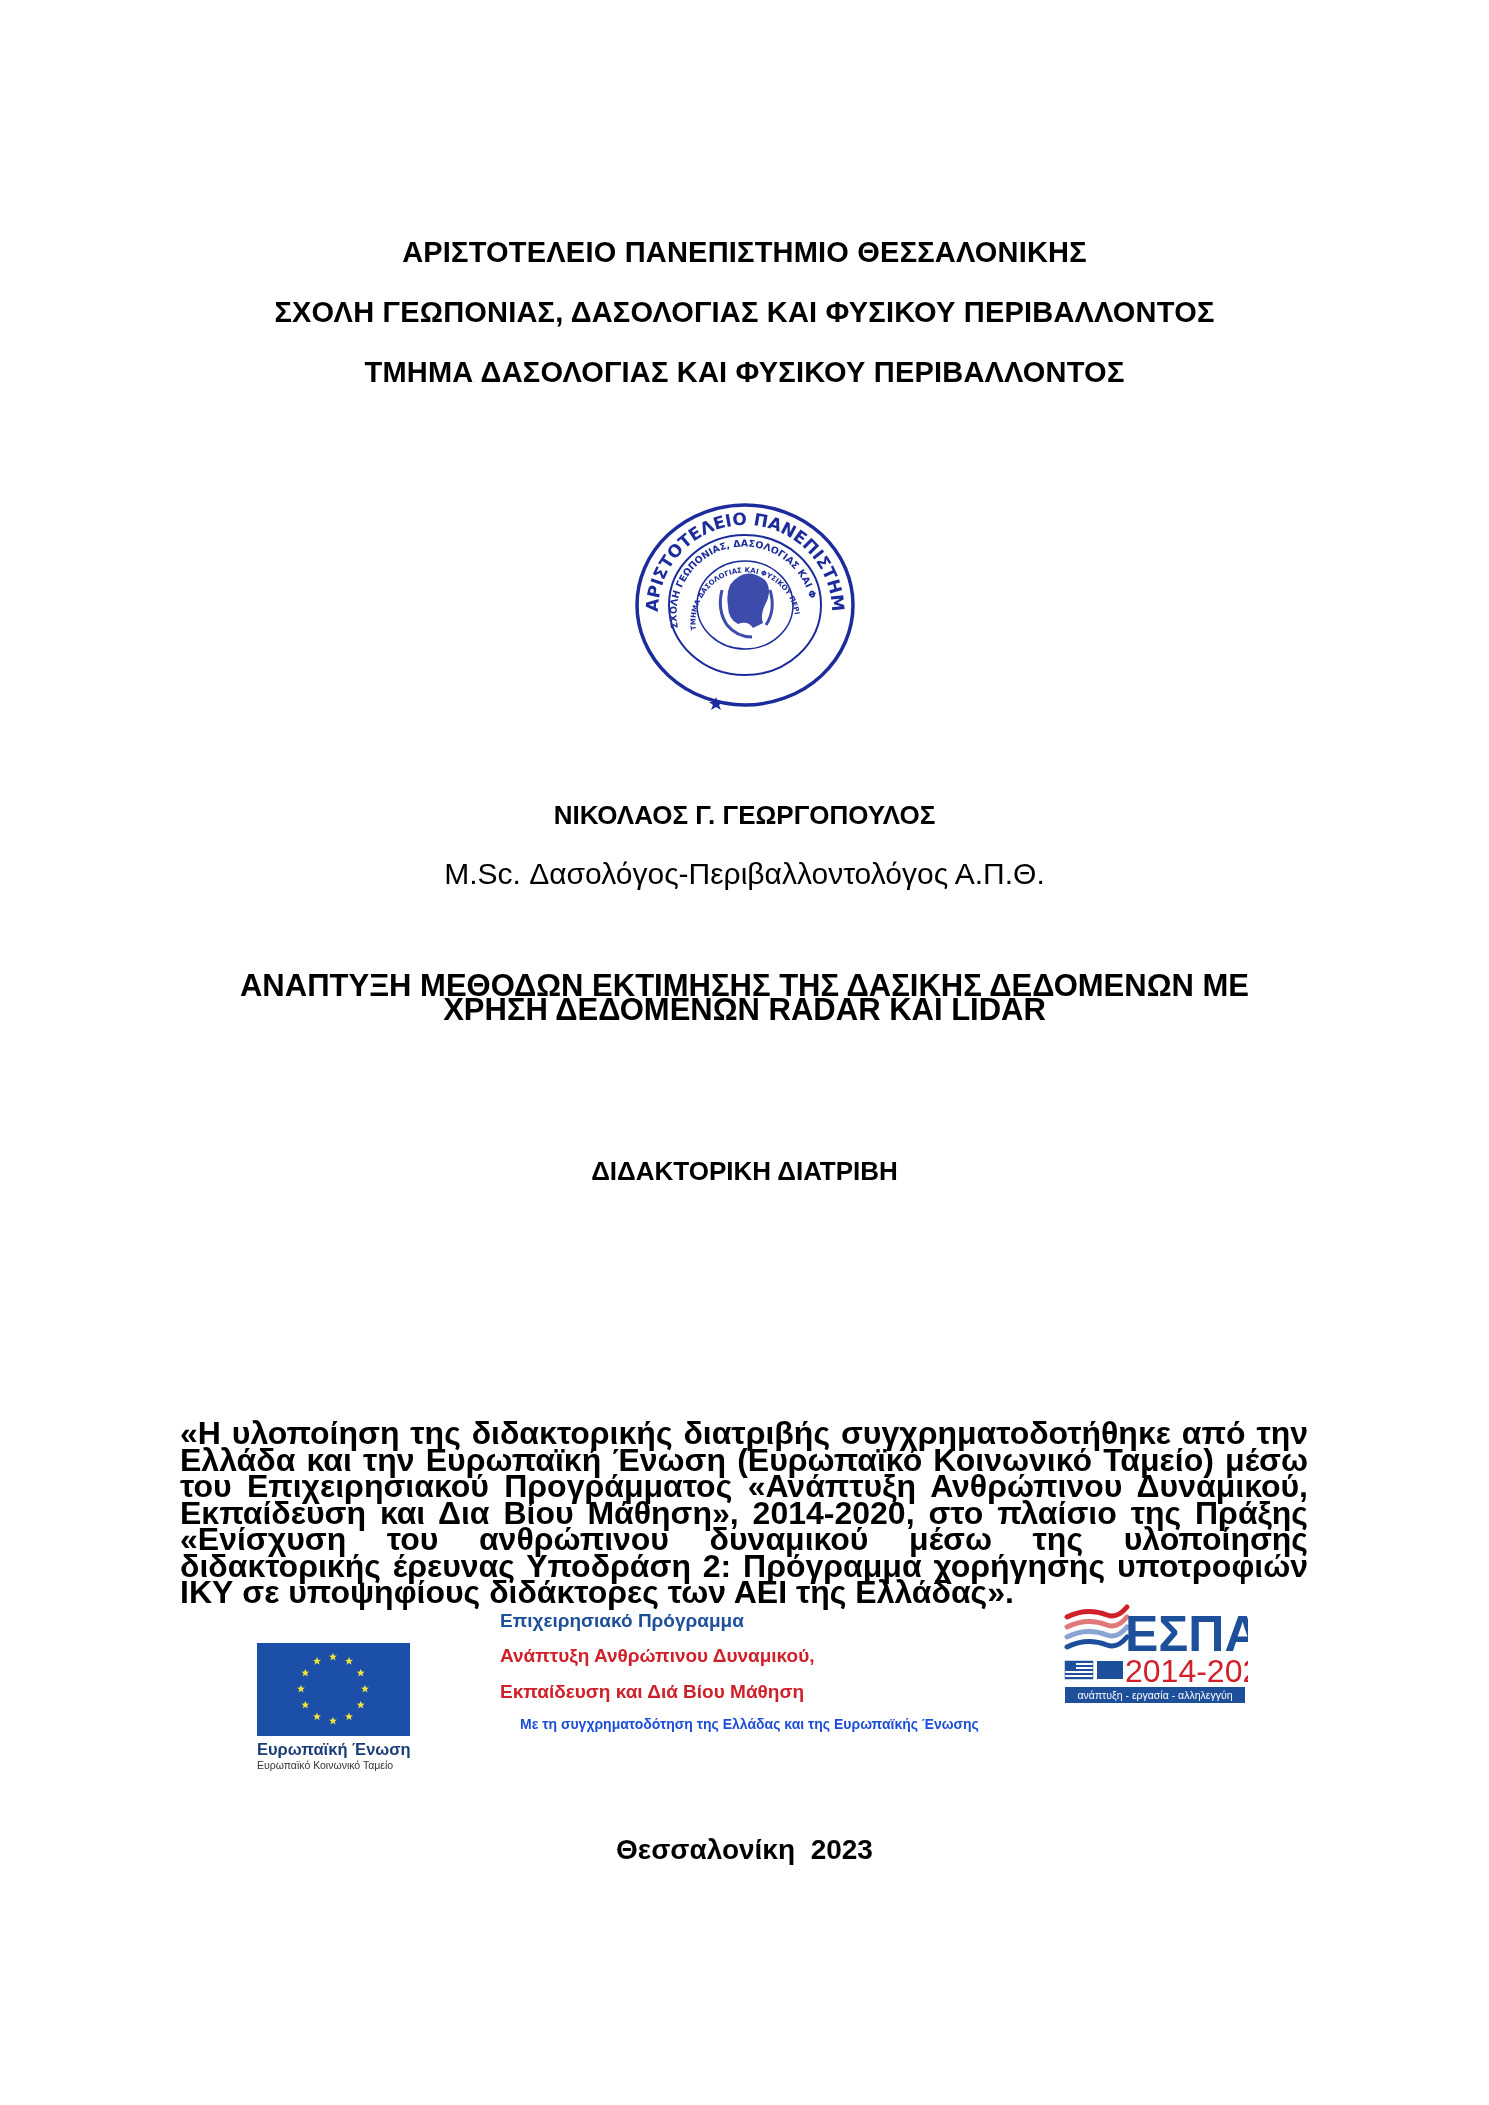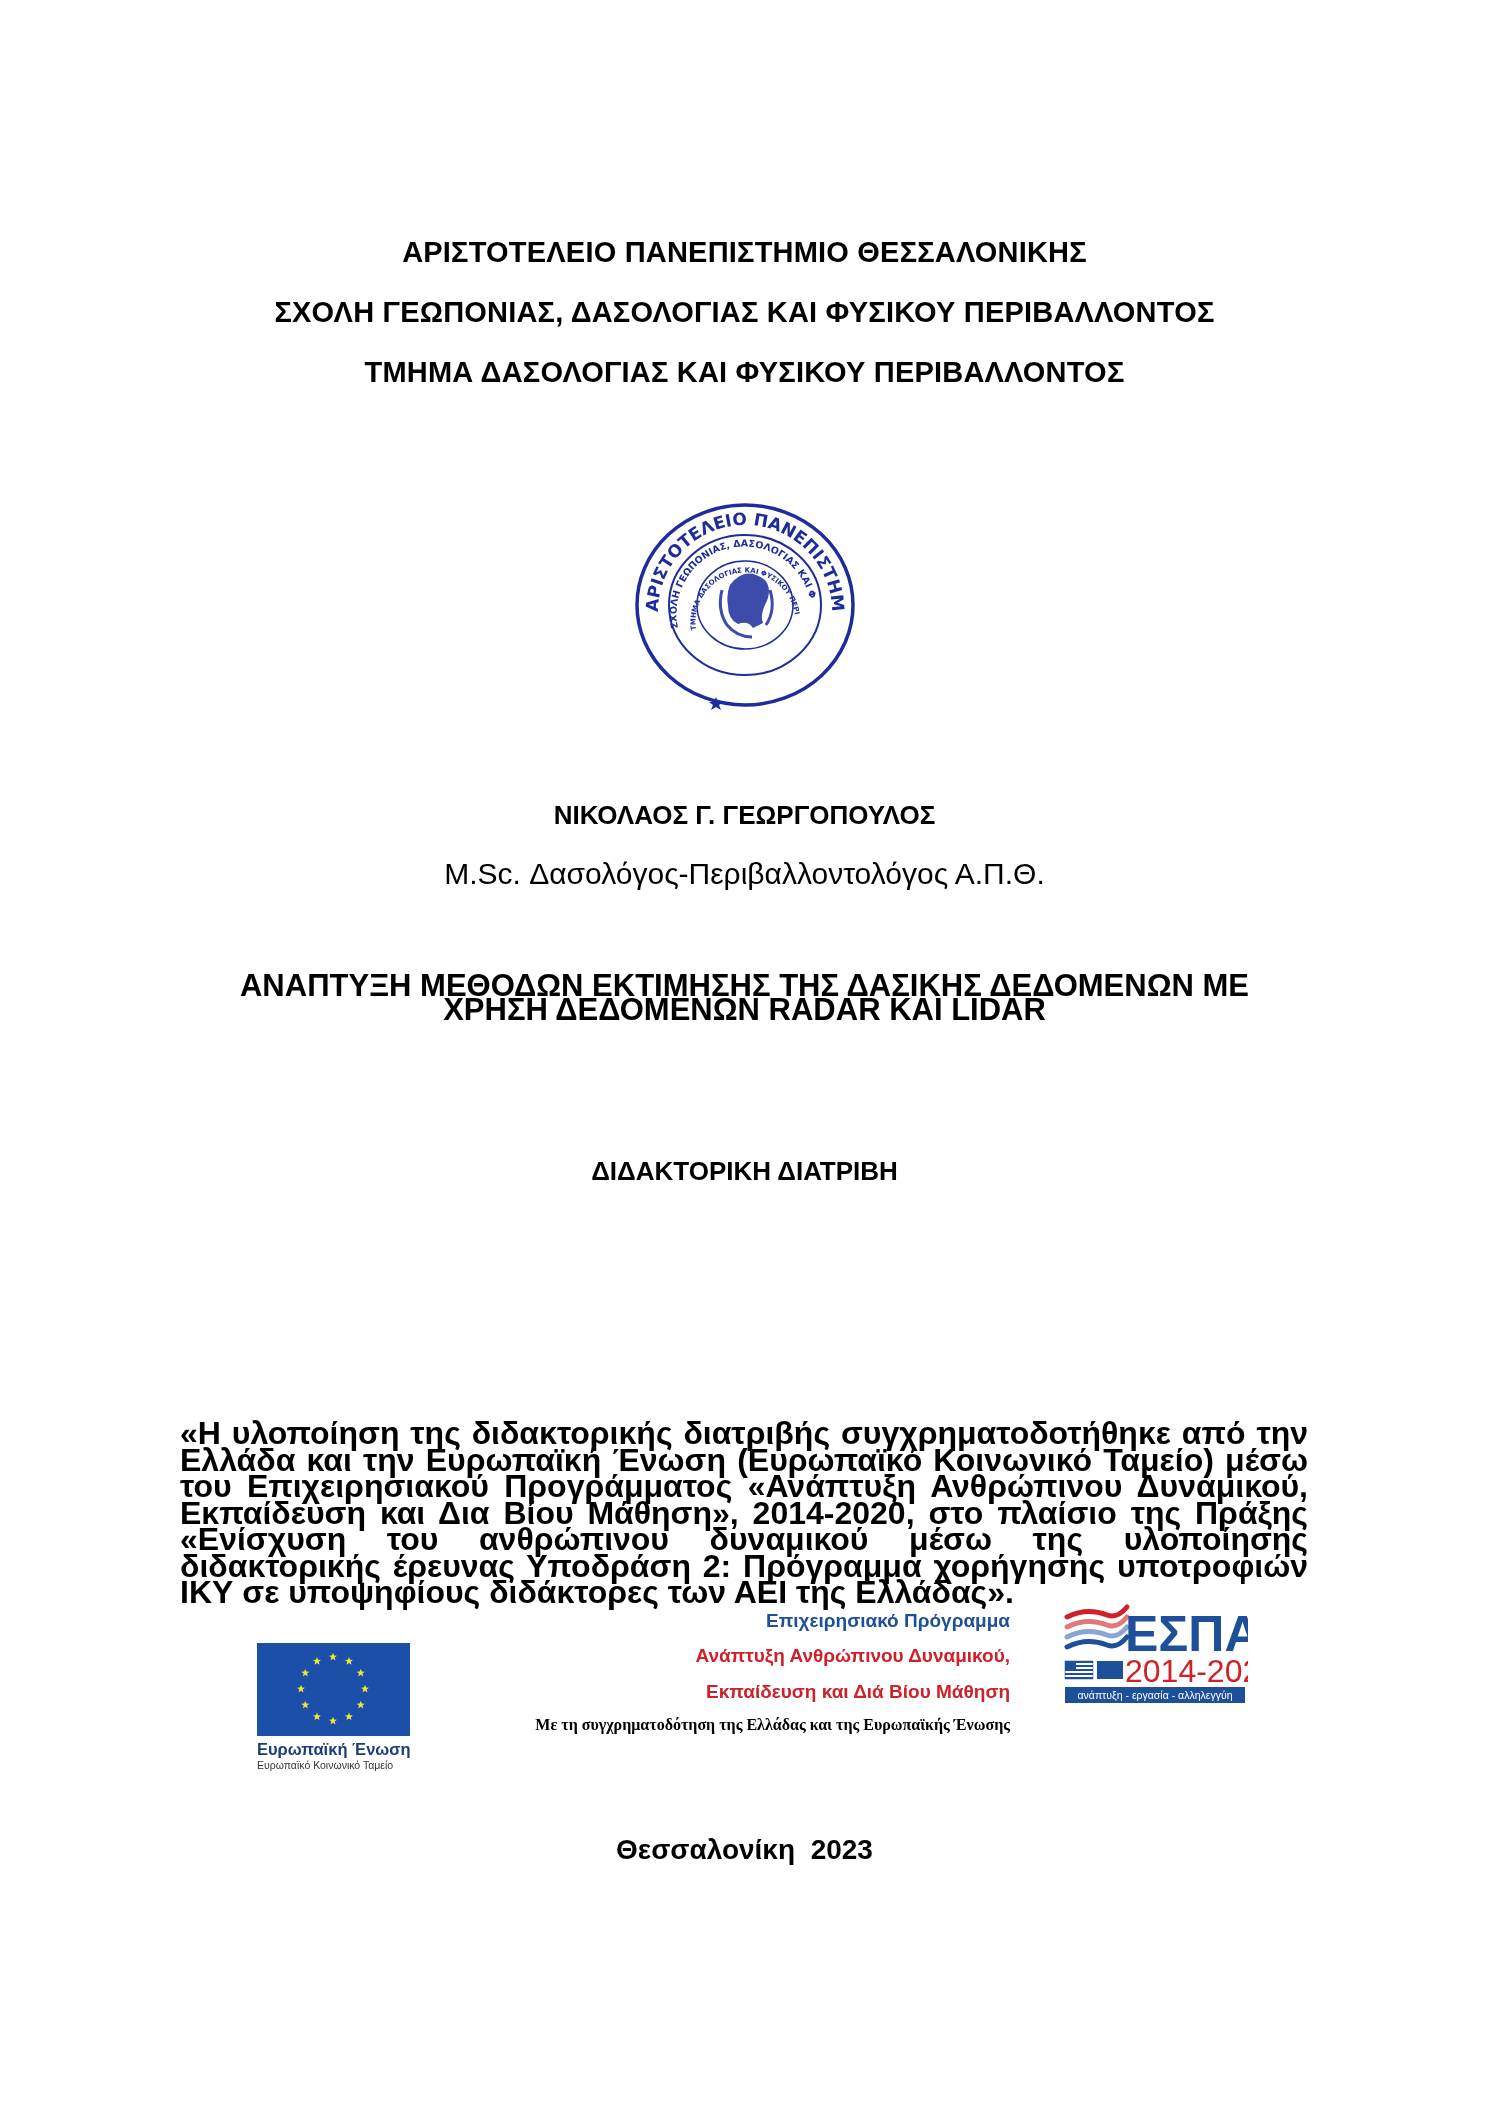--- a/index.html
+++ b/index.html
@@ -27,24 +27,24 @@
       position: absolute; left: 180px; width: 1128px; top: 1420px;
       font-weight: bold; font-size: 32px; line-height: 26.5px;
       text-align: justify; text-align-last: left;
     }
 
     .eu-logo { position: absolute; left: 257px; top: 1597px; width: 160px; margin-top: 46px; }
     .eu-flag { width: 153px; height: 93px; background: #1b4fa8; position: relative; }
     .eu-label1 { font-size: 16.5px; font-weight: bold; color: #1b3e7a; margin-top: 4px; white-space: nowrap; }
     .eu-label2 { font-size: 10.5px; color: #333; white-space: nowrap; }
 
-    .op-logo { position: absolute; left: 520px; top: 1610px; width: 490px; text-align: right; }
+    .op-logo { position: absolute; left: 520px; top: 1610px; width: 490px; text-align: left; }
     .op-l1 { font-size: 19px; font-weight: bold; color: #1d4f9a; margin-left: -20px; }
     .op-l2, .op-l3 { font-size: 19px; font-weight: bold; color: #d0202a; line-height: 24px; margin-left: -20px; margin-top: 12px; }
-    .op-l4 { font-size: 16px; font-weight: bold; color: #000000; margin-top: 12px; font-family: Liberation Serif, serif; }
+    .op-l4 { font-size: 14px; font-weight: bold; color: #1d4ed8; margin-top: 12px; }
 
     .espa-logo { position: absolute; left: 1063px; top: 1603px; width: 185px; height: 105px; }
 
     .city-year { top: 1822px; font-weight: bold; font-size: 28px; white-space: pre; margin-top: 12px; }
   </style>
 </head>
 <body>
 
 <div class="center head h1">ΑΡΙΣΤΟΤΕΛΕΙΟ ΠΑΝΕΠΙΣΤΗΜΙΟ ΘΕΣΣΑΛΟΝΙΚΗΣ</div>
 <div class="center head h2">ΣΧΟΛΗ ΓΕΩΠΟΝΙΑΣ, ΔΑΣΟΛΟΓΙΑΣ ΚΑΙ ΦΥΣΙΚΟΥ ΠΕΡΙΒΑΛΛΟΝΤΟΣ</div>

